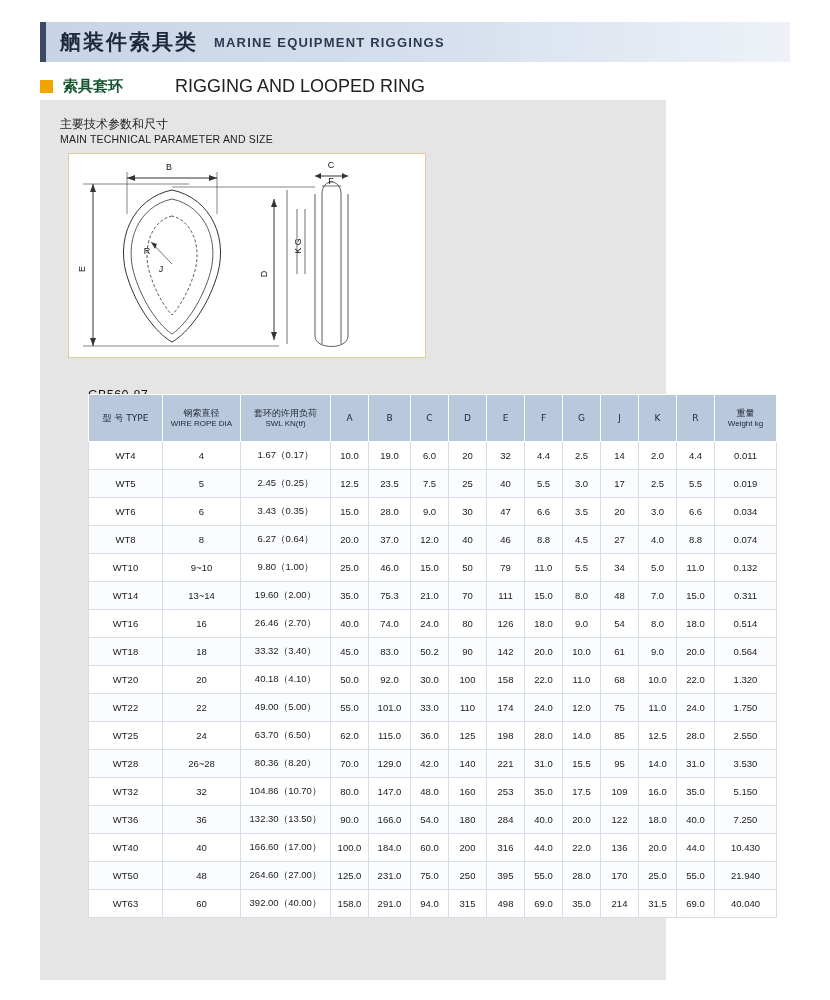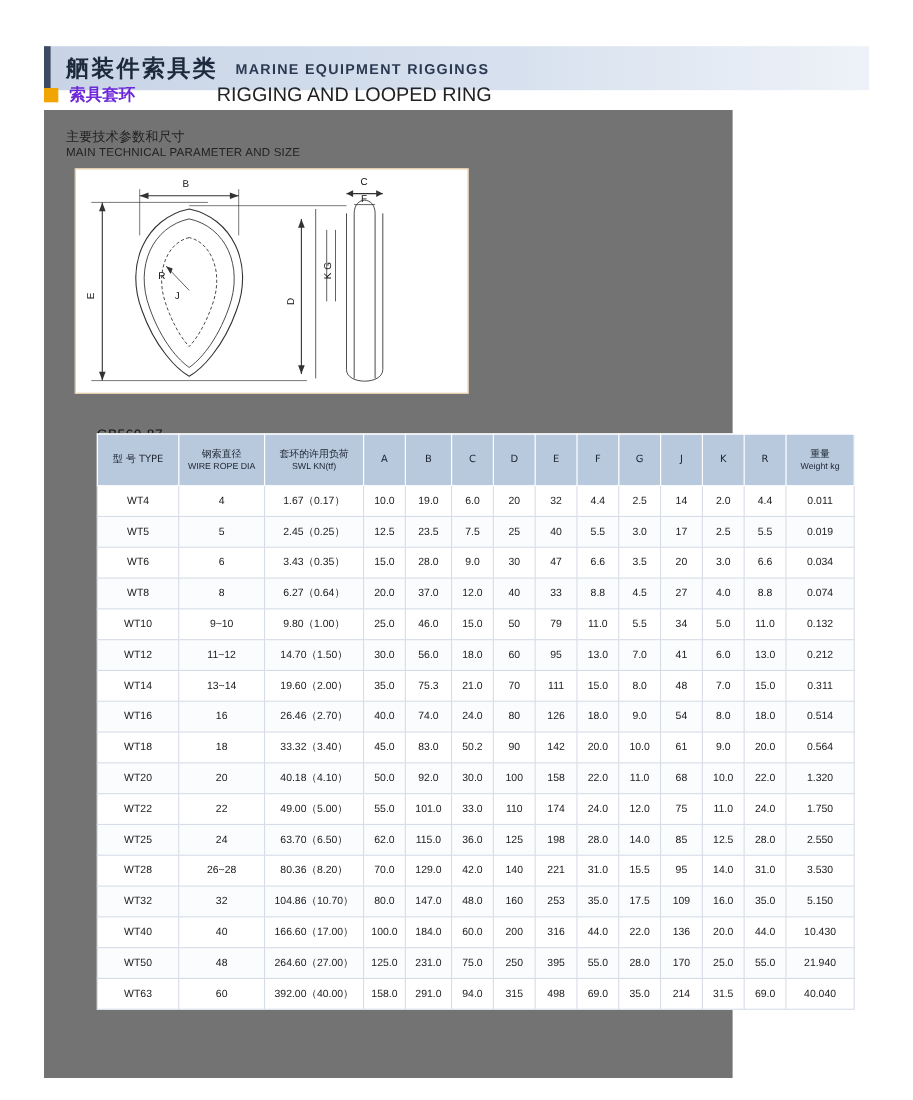--- a/index.html
+++ b/index.html
@@ -23,21 +23,20 @@
   
   .banner {
     position: absolute;
     left: 40px;
     top: 22px;
     width: 750px;
     height: 40px;
     background: linear-gradient(to right, #c8d4e6 0%, #d6e0ee 55%, #eef2f8 100%);
     display: flex;
     align-items: center;
-    margin-top: 20px;
   }
   .banner-bar {
     width: 6px;
     height: 40px;
     background: #3c4a63;
     margin-right: 14px;
   }
   .banner-cn {
     font-family: "DejaVu Sans", sans-serif;
     font-size: 21px;
@@ -64,37 +63,37 @@
   .sq {
     width: 13px;
     height: 13px;
     background: #f0a500;
     margin-right: 10px;
   }
   .sec-cn {
     font-family: "DejaVu Sans", sans-serif;
     font-size: 15px;
     font-weight: bold;
-    color: #6d28d9;
-    margin-right: 26px;
+    color: #14532d;
+    margin-right: 4px;
   }
   .sec-en {
     font-size: 18px;
     color: #222;
     margin-left: 48px;
   }
 
   
   .panel {
     position: absolute;
     left: 40px;
     top: 100px;
     width: 626px;
     height: 880px;
-    background: #737373;
+    background: #e5e5e5;
   }
 
   .param-cn {
     position: absolute;
     left: 20px;
     top: 16px;
     font-family: "DejaVu Sans", sans-serif;
     font-size: 12px;
     color: #222;
   }
@@ -378,21 +377,21 @@
               <td>0.034</td>
             </tr>
             <tr>
               <td>WT8</td>
               <td>8</td>
               <td>6.27（0.64）</td>
               <td>20.0</td>
               <td>37.0</td>
               <td>12.0</td>
               <td>40</td>
-              <td>33</td>
+              <td>46</td>
               <td>8.8</td>
               <td>4.5</td>
               <td>27</td>
               <td>4.0</td>
               <td>8.8</td>
               <td>0.074</td>
             </tr>
             <tr>
               <td>WT10</td>
               <td>9~10</td>
@@ -403,36 +402,20 @@
               <td>50</td>
               <td>79</td>
               <td>11.0</td>
               <td>5.5</td>
               <td>34</td>
               <td>5.0</td>
               <td>11.0</td>
               <td>0.132</td>
             </tr>
             <tr>
-              <td>WT12</td>
-              <td>11~12</td>
-              <td>14.70（1.50）</td>
-              <td>30.0</td>
-              <td>56.0</td>
-              <td>18.0</td>
-              <td>60</td>
-              <td>95</td>
-              <td>13.0</td>
-              <td>7.0</td>
-              <td>41</td>
-              <td>6.0</td>
-              <td>13.0</td>
-              <td>0.212</td>
-            </tr>
-            <tr>
               <td>WT14</td>
               <td>13~14</td>
               <td>19.60（2.00）</td>
               <td>35.0</td>
               <td>75.3</td>
               <td>21.0</td>
               <td>70</td>
               <td>111</td>
               <td>15.0</td>
               <td>8.0</td>
@@ -547,20 +530,36 @@
               <td>160</td>
               <td>253</td>
               <td>35.0</td>
               <td>17.5</td>
               <td>109</td>
               <td>16.0</td>
               <td>35.0</td>
               <td>5.150</td>
             </tr>
             <tr>
+              <td>WT36</td>
+              <td>36</td>
+              <td>132.30（13.50）</td>
+              <td>90.0</td>
+              <td>166.0</td>
+              <td>54.0</td>
+              <td>180</td>
+              <td>284</td>
+              <td>40.0</td>
+              <td>20.0</td>
+              <td>122</td>
+              <td>18.0</td>
+              <td>40.0</td>
+              <td>7.250</td>
+            </tr>
+            <tr>
               <td>WT40</td>
               <td>40</td>
               <td>166.60（17.00）</td>
               <td>100.0</td>
               <td>184.0</td>
               <td>60.0</td>
               <td>200</td>
               <td>316</td>
               <td>44.0</td>
               <td>22.0</td>

